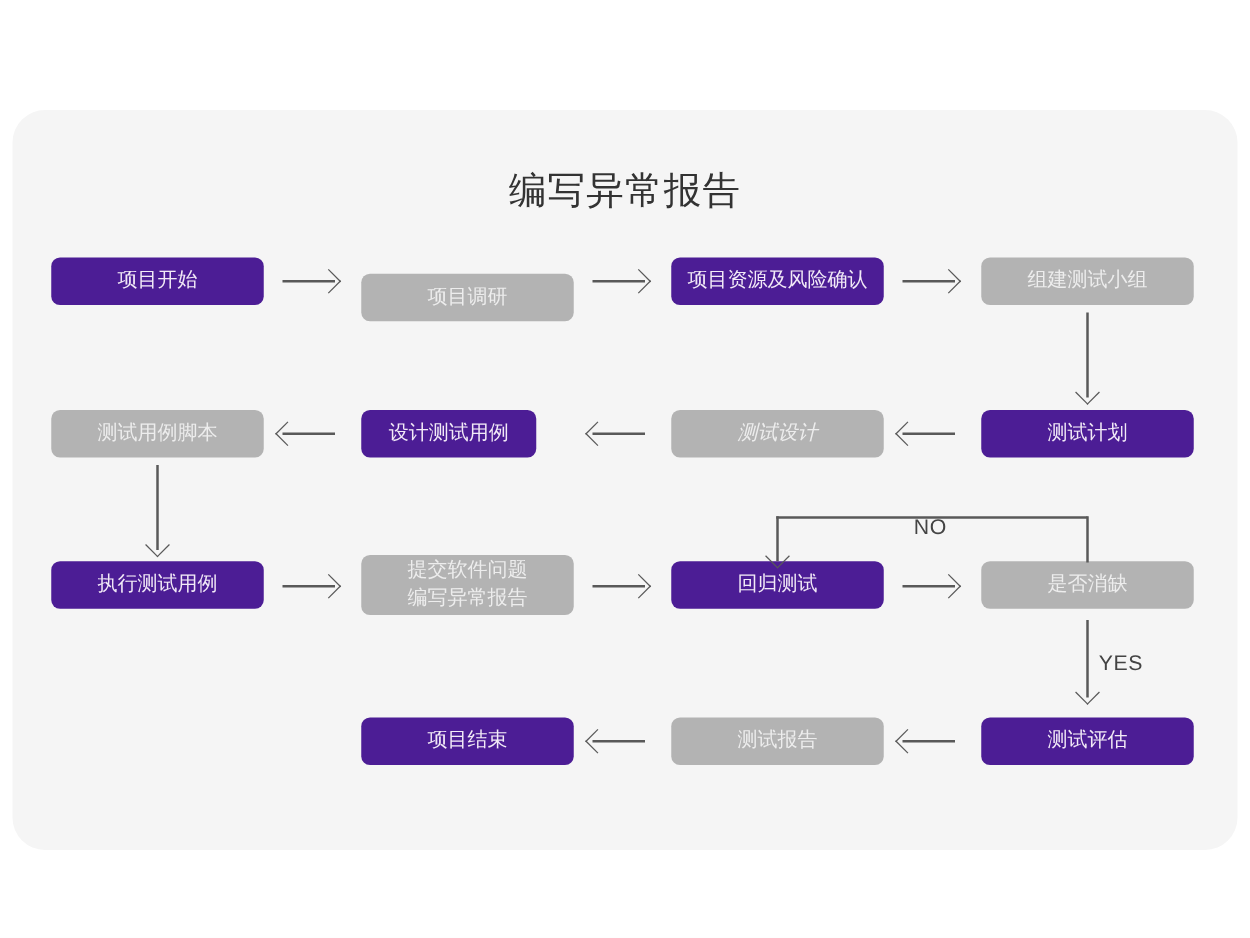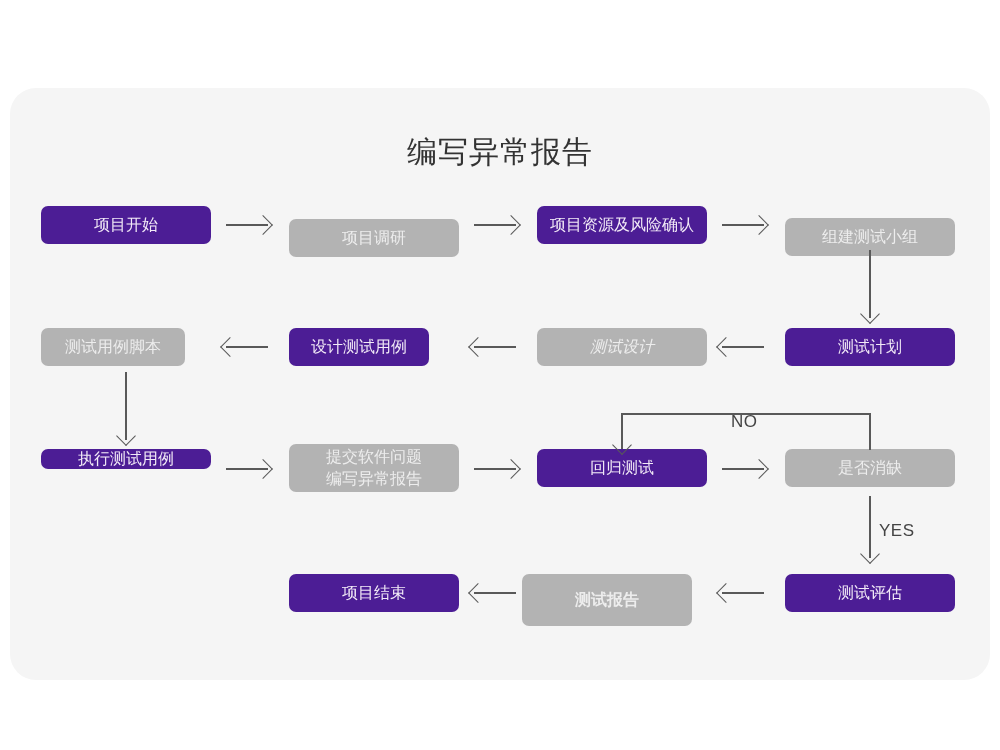--- a/index.html
+++ b/index.html
@@ -101,46 +101,46 @@
   <div class="node gray" style="left:289px; top:206px; width:170px; height:38px;margin-top:13px;">项目调研</div>
 
   <div class="conn h" style="left:474px; top:224px; width:42px;"></div>
   <div class="chev right" style="left:504px; top:218px;"></div>
 
   <div class="node purple" style="left:537px; top:206px; width:170px; height:38px;">项目资源及风险确认</div>
 
   <div class="conn h" style="left:722px; top:224px; width:42px;"></div>
   <div class="chev right" style="left:752px; top:218px;"></div>
 
-  <div class="node gray" style="left:785px; top:206px; width:170px; height:38px;margin-top:12px;">组建测试小组</div>
+  <div class="node gray" style="left:785px; top:206px; width:170px; height:38px;">组建测试小组</div>
 
   <div class="conn v" style="left:869px; top:250px; height:68px;"></div>
   <div class="chev down" style="left:863px; top:307px;"></div>
 
-  <div class="node gray" style="left:41px;  top:328px; width:144px; height:38px;">测试用例脚本</div>
+  <div class="node gray" style="left:41px;  top:328px; width:170px; height:38px;">测试用例脚本</div>
 
   <div class="conn h" style="left:226px; top:346px; width:42px;"></div>
   <div class="chev left" style="left:223px; top:340px;"></div>
 
   <div class="node purple" style="left:289px; top:328px; width:140px; height:38px;">设计测试用例</div>
 
   <div class="conn h" style="left:474px; top:346px; width:42px;"></div>
   <div class="chev left" style="left:471px; top:340px;"></div>
 
   <div class="node gray" style="left:537px; top:328px; width:170px; height:38px;font-style:italic;">测试设计</div>
 
   <div class="conn h" style="left:722px; top:346px; width:42px;"></div>
   <div class="chev left" style="left:719px; top:340px;"></div>
 
   <div class="node purple" style="left:785px; top:328px; width:170px; height:38px;">测试计划</div>
 
   <div class="conn v" style="left:125px; top:372px; height:68px;"></div>
   <div class="chev down" style="left:119px; top:429px;"></div>
 
-  <div class="node purple" style="left:41px;  top:449px; width:170px; height:20px;">执行测试用例</div>
+  <div class="node purple" style="left:41px;  top:449px; width:170px; height:38px;">执行测试用例</div>
 
   <div class="conn h" style="left:226px; top:468px; width:42px;"></div>
   <div class="chev right" style="left:256px; top:462px;"></div>
 
   <div class="node gray" style="left:289px; top:444px; width:170px; height:48px;">提交软件问题
 编写异常报告</div>
 
   <div class="conn h" style="left:474px; top:468px; width:42px;"></div>
   <div class="chev right" style="left:504px; top:462px;"></div>
 
@@ -159,20 +159,20 @@
 
   <div class="conn v" style="left:869px; top:496px; height:62px;"></div>
   <div class="chev down" style="left:863px; top:547px;"></div>
   <div class="edge-label" style="left:879px; top:521px;">YES</div>
 
   <div class="node purple" style="left:289px; top:574px; width:170px; height:38px;">项目结束</div>
 
   <div class="conn h" style="left:474px; top:592px; width:42px;"></div>
   <div class="chev left" style="left:471px; top:586px;"></div>
 
-  <div class="node gray" style="left:522px; top:574px; width:170px; height:52px;font-weight:bold;">测试报告</div>
+  <div class="node gray" style="left:537px; top:574px; width:170px; height:38px;">测试报告</div>
 
   <div class="conn h" style="left:722px; top:592px; width:42px;"></div>
   <div class="chev left" style="left:719px; top:586px;"></div>
 
   <div class="node purple" style="left:785px; top:574px; width:170px; height:38px;">测试评估</div>
 
 </div>
 
 </body></html>

